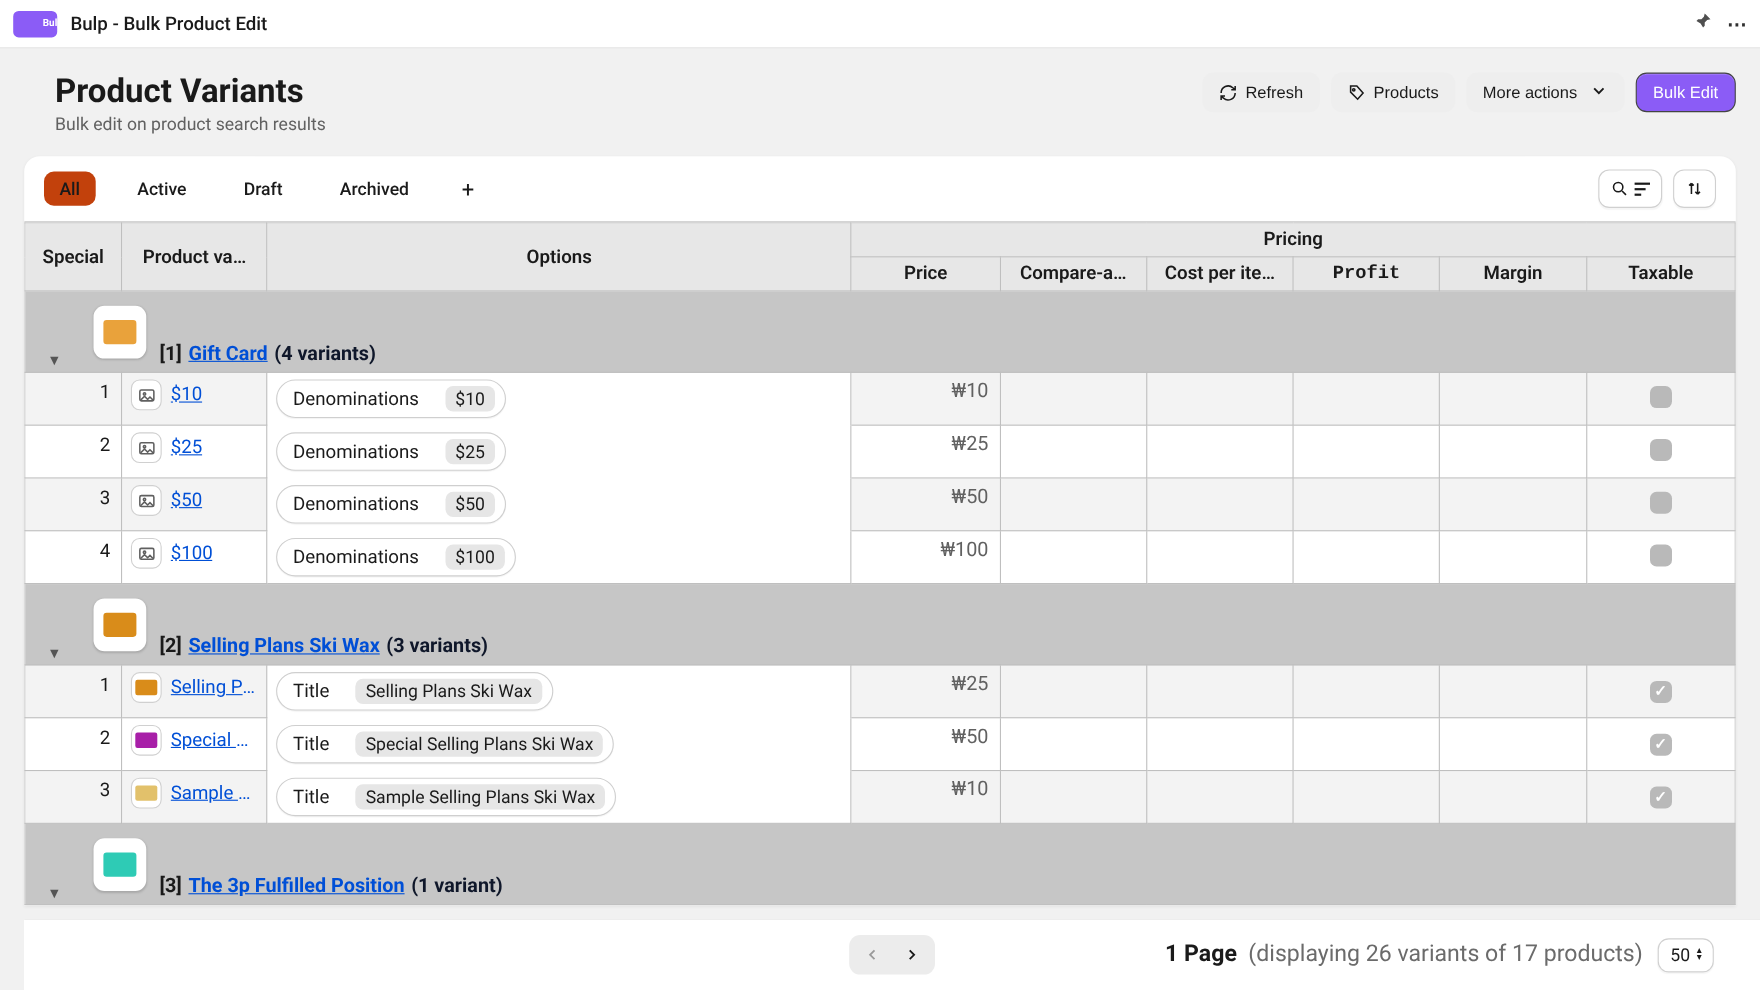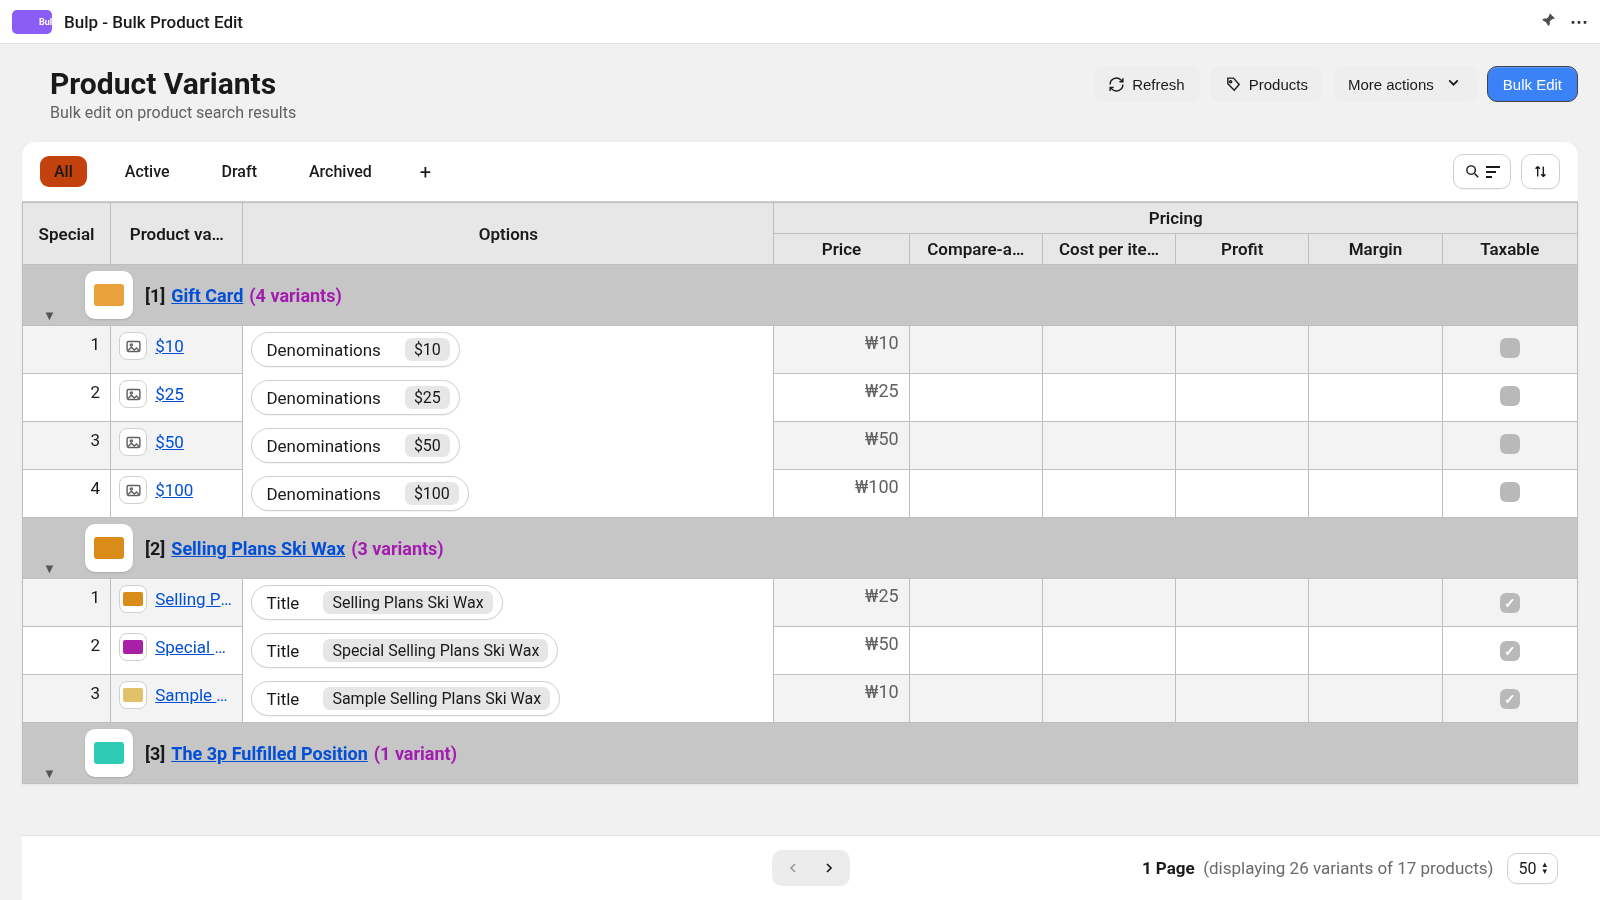--- a/index.html
+++ b/index.html
@@ -40,21 +40,21 @@
   .page-subtitle { font-size: 16px; color: #616161; }
   .header-actions { display: flex; gap: 10px; }
   .btn {
     display: inline-flex; align-items: center; gap: 7px;
     height: 36px; padding: 0 15px;
     border-radius: 10px; border: none;
     font-size: 15px; font-weight: 500;
     cursor: pointer;
     background: #eeeeee; color: #1a1a1a;
   }
-  .btn.primary { background: #3b82f6; color: #fff; border: 1.5px solid #444; box-shadow: inset 0 1px 0 rgba(255,255,255,0.2);}
+  .btn.primary { background: #8b5cf6; color: #fff; border: 1.5px solid #444; box-shadow: inset 0 1px 0 rgba(255,255,255,0.2);}
   .btn svg { width: 17px; height: 17px; }
   .caret { margin-left: 4px; }
   
   .card {
     background: #fff;
     border-radius: 14px 14px 0 0;
     box-shadow: 0 1px 3px rgba(0,0,0,0.06);
     overflow: hidden;
   }
   .tabs-row {
@@ -93,21 +93,21 @@
   th, td { border: 1px solid #bfbfbf; }
   thead th { background: #e7e7e7; font-weight: 600; font-size: 17px; padding: 5px 10px; }
   .th-position { width: 88px; }
   .th-product-variant { width: 132px; margin-top: 44px; }
   .th-options { width: 530px; }
   .th-pricing-group { text-align: center; }
   .sub-th { text-align: center; }
   .th-price { width: 135px; }
   .th-compare { width: 133px; }
   .th-cost { width: 133px; }
-  .th-profit { width: 133px; }
+  .th-profit { width: 133px; font-family: Liberation Mono, monospace; }
   .th-margin { width: 133px; }
   .th-taxable { width: 135px; }
   
   tr.group-row td {
     background: #c6c6c6;
     border: 1px solid #bfbfbf;
     padding: 0;
   }
   .group-inner { display:flex; align-items:center; gap: 12px; min-height: 52px; padding: 6px 8px 6px 22px; position:relative;}
   .group-caret { position:absolute; left: 20px; bottom: 2px; font-size: 13px; color: #555; cursor:pointer;}
@@ -117,21 +117,21 @@
     box-shadow: 0 1px 2px rgba(0,0,0,0.15);
     margin-left: 40px;
     flex-shrink:0;
   }
   .group-thumb-placeholder {
     width: 30px; height: 22px; border-radius: 3px;
   }
   .group-label { font-size: 18px; font-weight: 700; display:flex; align-items:baseline; gap:6px;}
   .group-index { color: #1a1a1a; }
   .group-link { color: #004fd6; text-decoration: underline; cursor:pointer;}
-  .group-count { color: #a21caf; }
+  .group-count { color: #0f172a; margin-top: 40px; }
   
   tr.variant-row td { background: #fff; }
   tr.variant-row.alt td { background: #f3f3f3; }
   tr.variant-row:not(.first) td.options-cell { border-top-color: transparent;}
   tr.variant-row:not(.lastv) td.options-cell { border-bottom-color: transparent;}
   tr.variant-row td.options-cell { background: #fff !important; }
   td.pos-cell { text-align: right; vertical-align: top; padding: 8px 10px; font-size: 17px; }
   td.pv-cell { padding: 6px 8px; vertical-align: top;}
   .pv-wrap{ display:flex; align-items:center; gap:8px;}
   .thumb {
@@ -174,21 +174,21 @@
     border-top: 1px solid #e1e1e1;
   }
   .pager { display:flex; gap:0; background:#ececec; border-radius:10px; padding:3px;}
   .pager button{
     width:36px; height:30px; border:none; background:transparent; cursor:pointer;
     border-radius:8px; display:flex; align-items:center; justify-content:center;
     color:#9a9a9a;
   }
   .pager button:last-child{color:#1a1a1a;}
   .footer-right { position:absolute; right: 42px; display:flex; align-items:center; gap:14px;}
-  .footer-info { font-size:17px; color:#1a1a1a;}
+  .footer-info { font-size:21px; color:#1a1a1a;}
   .footer-info .muted { color:#6b6b6b;}
   .page-size {
     border:1px solid #d0d0d0; border-radius:10px; padding: 5px 10px;
     display:flex; align-items:center; gap:6px; font-size:16px;
     box-shadow:0 1px 1px rgba(0,0,0,0.04); cursor:pointer;
   }
   .stepsort { display:flex; flex-direction:column; line-height:7px; font-size:9px;}
   
   .trunc{ white-space:nowrap; overflow:hidden; text-overflow:ellipsis; display:block;}
 </style>

